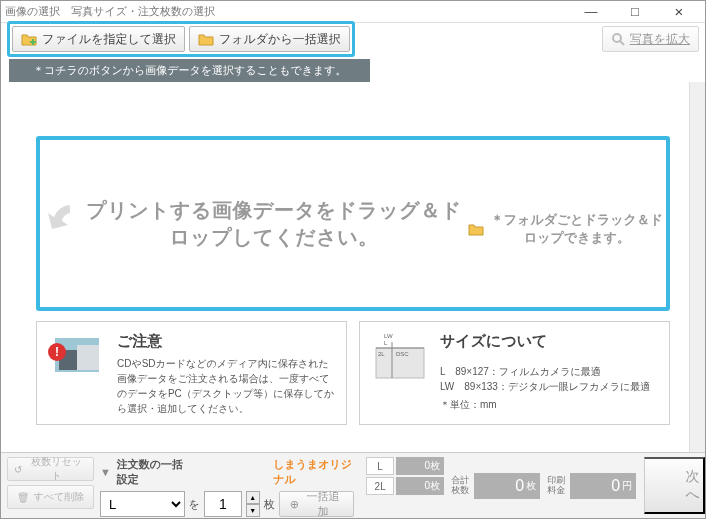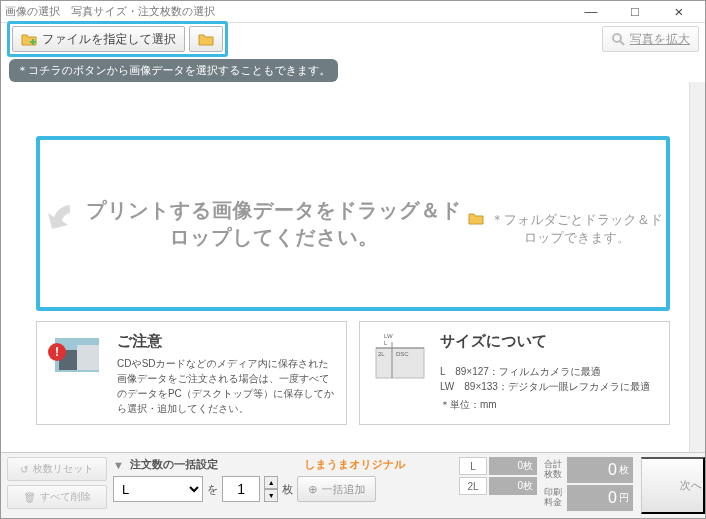--- a/index.html
+++ b/index.html
@@ -14,28 +14,28 @@
   
   .toolbar { height: 32px; display: flex; align-items: center; padding: 3px 6px; gap: 4px; }
   .tb-btn { background: linear-gradient(#fefefe, #e9e9e9); border: 1px solid #b5b5b5; border-radius: 2px; padding: 4px 8px; display: flex; align-items: center; gap: 5px; font-size: 12px; color: #444; cursor: pointer; height: 26px; }
   .tb-btn .folder-icon { width: 16px; height: 14px; }
   .tb-group-highlight { border: 3px solid #3bb9e3; border-radius: 3px; padding: 2px; display: flex; gap: 4px; }
   .spacer { flex: 1; }
   .zoom-btn { opacity: .55; text-decoration: underline; }
 
   
   .tip { margin: 4px 8px 0 8px; }
-  .tip-inner { display: inline-block; background: #6f7c82; color: #fff; padding: 4px 8px; font-size: 11px; border-radius: 6px; text-align: center; }
+  .tip-inner { display: inline-block; background: #6f7c82; color: #fff; padding: 4px 24px; font-size: 11px; border-radius: 0; text-align: center; }
 
   
   .main { flex: 1; padding: 6px 10px 2px 10px; overflow: hidden; position: relative; }
   .drop-zone { border: 4px solid #3bb9e3; border-radius: 3px; height: 175px; margin: 48px 25px 10px 25px; display: flex; flex-direction: row; align-items: center; justify-content: center; text-align: center; }
   .drop-arrow { width: 40px; height: 35px; margin-bottom: 6px; opacity: .55; }
   .drop-main { font-size: 20px; font-weight: bold; color: #9a9a9a; letter-spacing: .5px; }
-  .drop-sub { font-size: 13px; color: #9a9a9a; margin-top: 10px; display: flex; align-items: flex-start; gap: 4px; }
+  .drop-sub { font-size: 13px; color: #9a9a9a; margin-top: 10px; display: flex; align-items: center; gap: 4px; font-weight: bold; }
   .drop-sub .folder-icon { width: 16px; height: 14px; }
 
   
   .info-row { display: flex; gap: 12px; margin: 8px 25px 0 25px; }
   .info-box { border: 1px solid #cfcfcf; background: #fff; flex: 1; padding: 8px 10px; display: flex; gap: 10px; font-size: 10px; line-height: 1.5; color: #555; }
   .info-box h4 { font-size: 15px; color: #444; margin-bottom: 3px; font-weight: bold; }
   .thumb { width: 60px; height: 50px; position: relative; flex-shrink: 0; }
   .thumb svg { width: 100%; height: 100%; }
   .size-diagram { width: 60px; height: 50px; flex-shrink: 0; }
   .size-table { white-space: nowrap; font-size: 10px; margin-top: 11px; }
@@ -59,27 +59,27 @@
   .qty { width: 38px; height: 26px; border: 1px solid #aaa; text-align: center; font-size: 14px; }
   .spin { display: flex; flex-direction: column; }
   .spin button { width: 14px; height: 13px; font-size: 7px; border: 1px solid #aaa; background: #eee; line-height: 1; padding: 0; }
   .add-btn { background: linear-gradient(#fdfdfd,#e7e7e7); border: 1px solid #c4c4c4; border-radius: 2px; padding: 4px 10px; font-size: 11px; color: #999; display: flex; align-items: center; gap: 4px; height: 26px; }
 
   .counts { display: flex; gap: 2px; }
   .counts-col1 { display: flex; flex-direction: column; gap: 2px; }
   .ct-row { display: flex; align-items: center; gap: 2px; }
   .ct-label { width: 28px; height: 18px; display: flex; align-items: center; justify-content: center; background: #fff; border: 1px solid #ccc; font-size: 10px; color: #666; }
   .ct-val { width: 48px; height: 18px; display: flex; align-items: center; justify-content: flex-end; padding-right: 4px; background: #b0b0b0; color: #fff; font-size: 10px; }
-  .sum-col { display: flex; flex-direction: column; gap: 2px; }
+  .sum-col { display: flex; flex-direction: row; gap: 2px; }
   .sum-row { display: flex; align-items: center; }
   .sum-label { width: 28px; font-size: 9px; line-height: 1.1; color: #777; text-align: center; }
   .sum-val { width: 66px; height: 26px; background: #b0b0b0; color: #fff; display: flex; align-items: center; justify-content: flex-end; padding-right: 4px; font-size: 16px; }
   .sum-val .unit { font-size: 10px; margin-left: 2px; }
 
-  .next-btn { width: 64px; background: linear-gradient(#fdfdfd,#e4e4e4); border-left: 1px solid #ccc; display: flex; align-items: center; justify-content: center; font-size: 11px; color: #9a9a9a; margin-left: 2px; padding-left: 37px; }
+  .next-btn { width: 64px; background: linear-gradient(#fdfdfd,#e4e4e4); border-left: 1px solid #ccc; display: flex; align-items: center; justify-content: center; font-size: 14px; color: #9a9a9a; margin-left: 2px; padding-left: 37px; }
 
   svg { display: block; }
 </style>
 </head>
 <body>
 
 <div class="titlebar">
   <span class="titlebar-text">画像の選択　写真サイズ・注文枚数の選択</span>
   <div class="win-ctrl">—</div>
   <div class="win-ctrl">□</div>
@@ -96,20 +96,21 @@
           </svg>
       </span>
       <span>ファイルを指定して選択</span>
     </button>
     <button class="tb-btn">
       <span>
         <svg class="folder-icon" viewBox="0 0 16 14">
             <path fill="#f4c552" stroke="#c79a2e" d="M1 3h5l1 2h8v8H1z"></path>
           </svg>
       </span>
+      <span>フォルダから一括選択</span>
     </button>
   </div>
   <div class="spacer"></div>
   <button class="tb-btn zoom-btn">
     <span>
       <svg width="14" height="14" viewBox="0 0 14 14">
           <circle cx="6" cy="6" r="4" fill="none" stroke="#888" stroke-width="2"></circle>
           <line x1="9" y1="9" x2="13" y2="13" stroke="#888" stroke-width="2"></line>
         </svg>
     </span>

